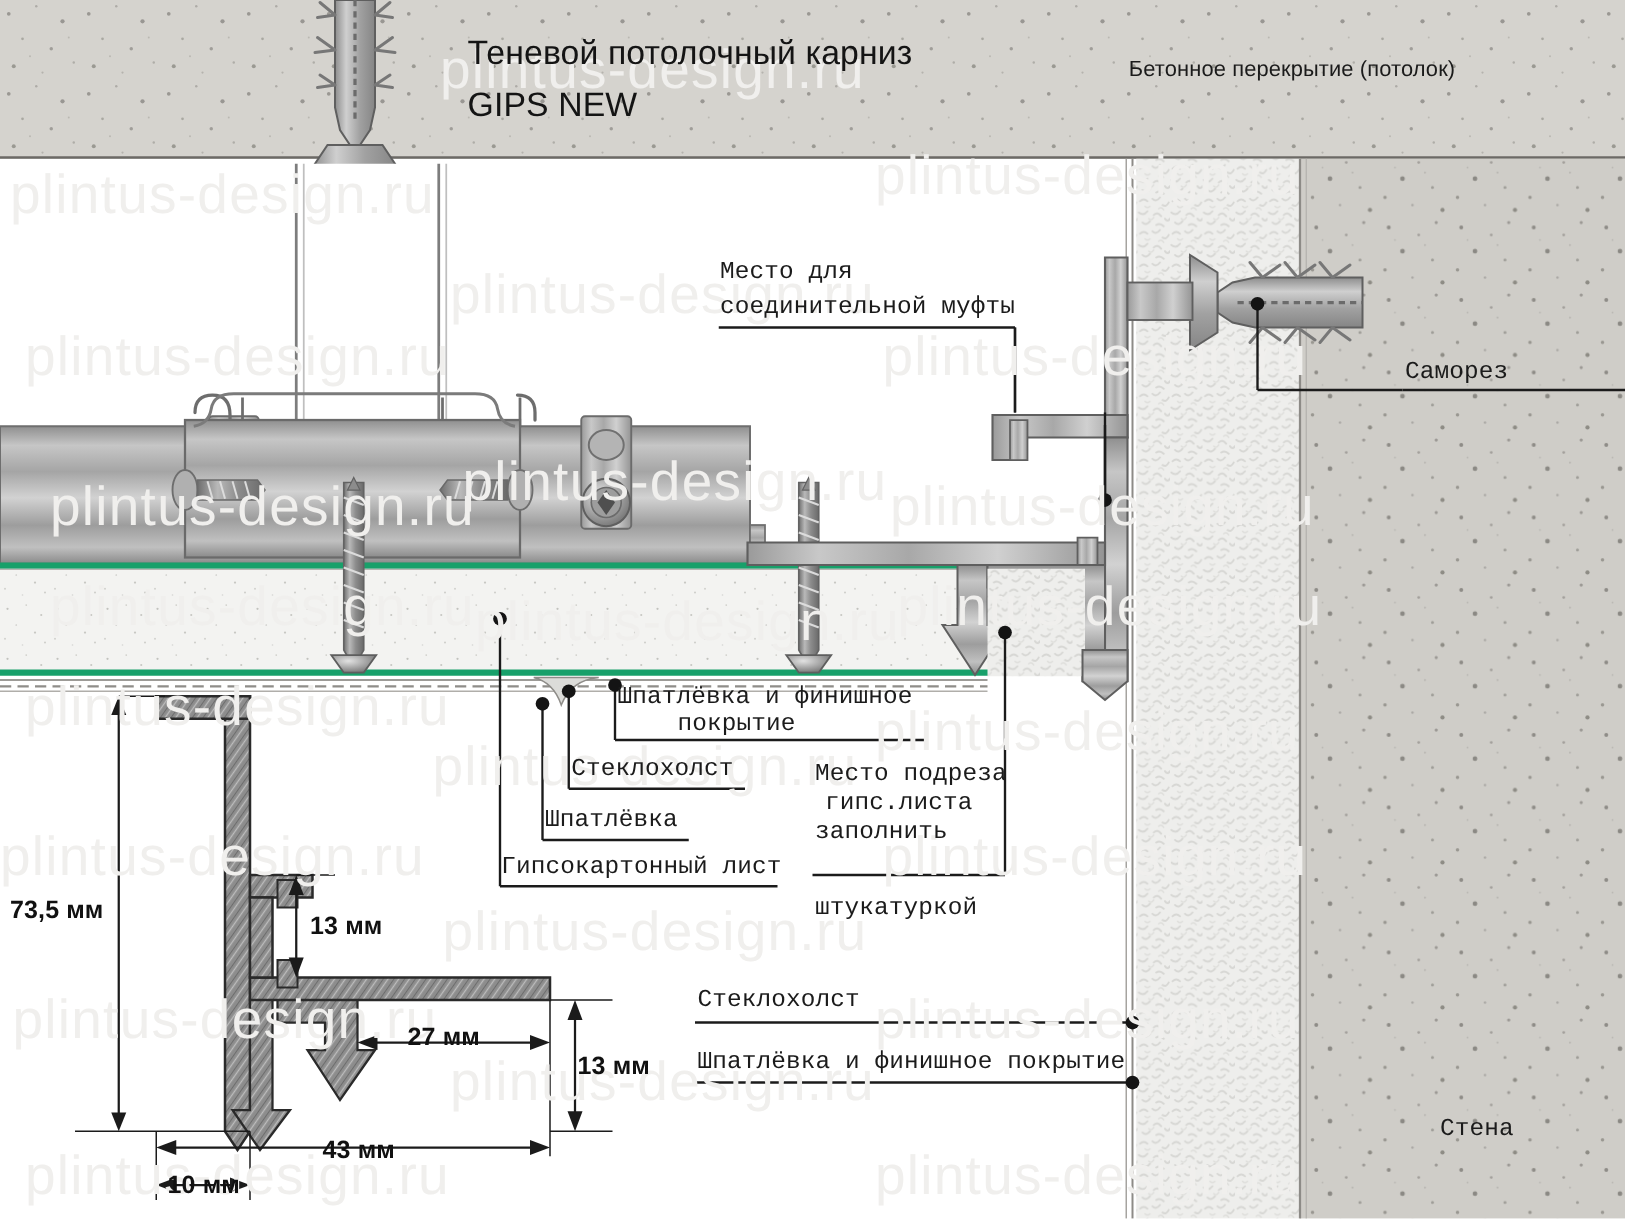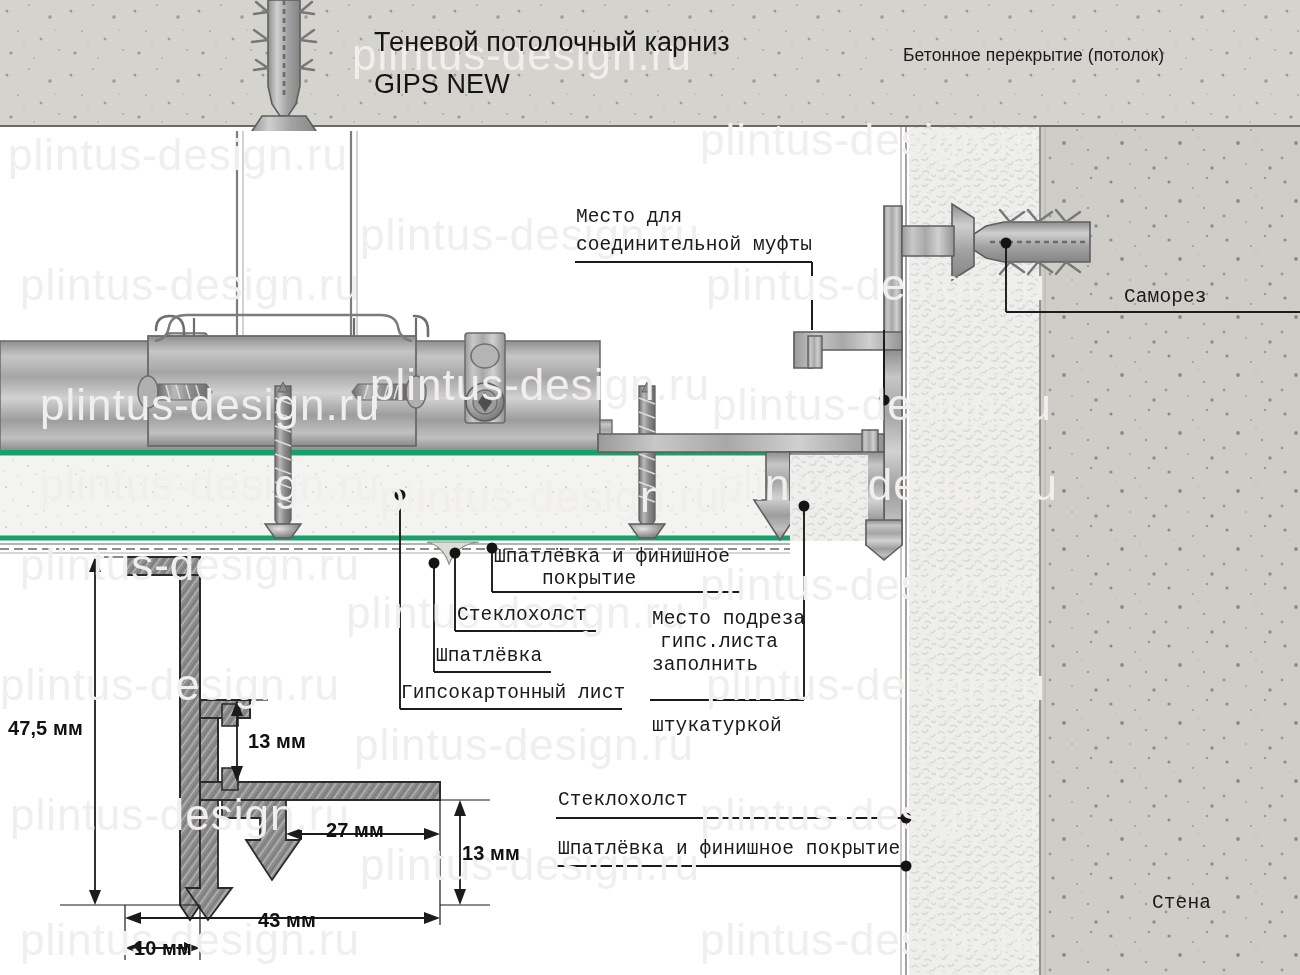--- a/index.html
+++ b/index.html
@@ -466,20 +466,20 @@
   <div class="txt lbl" style="left:652px; top:608px;">Место подреза</div>
   <div class="txt lbl" style="left:660px; top:631px;">гипс.листа</div>
   <div class="txt lbl" style="left:652px; top:654px;">заполнить</div>
   <div class="txt lbl" style="left:652px; top:715px;">штукатуркой</div>
 
   <div class="txt lbl" style="left:558px; top:789px;">Стеклохолст</div>
   <div class="txt lbl" style="left:558px; top:838px;">Шпатлёвка и финишное покрытие</div>
 
   <div class="txt lbl" style="left:1152px; top:892px;">Стена</div>
 
-  <div class="txt dim" style="left:8px; top:716px;">47,5 мм</div>
+  <div class="txt dim" style="left:8px; top:716px;">73,5 мм</div>
   <div class="txt dim" style="left:248px; top:729px;">13 мм</div>
   <div class="txt dim" style="left:326px; top:818px;">27 мм</div>
   <div class="txt dim" style="left:462px; top:841px;">13 мм</div>
   <div class="txt dim" style="left:258px; top:908px;">43 мм</div>
   <div class="txt dim" style="left:134px; top:936px;">10 мм</div>
 
 </div>
 
 </body></html>

